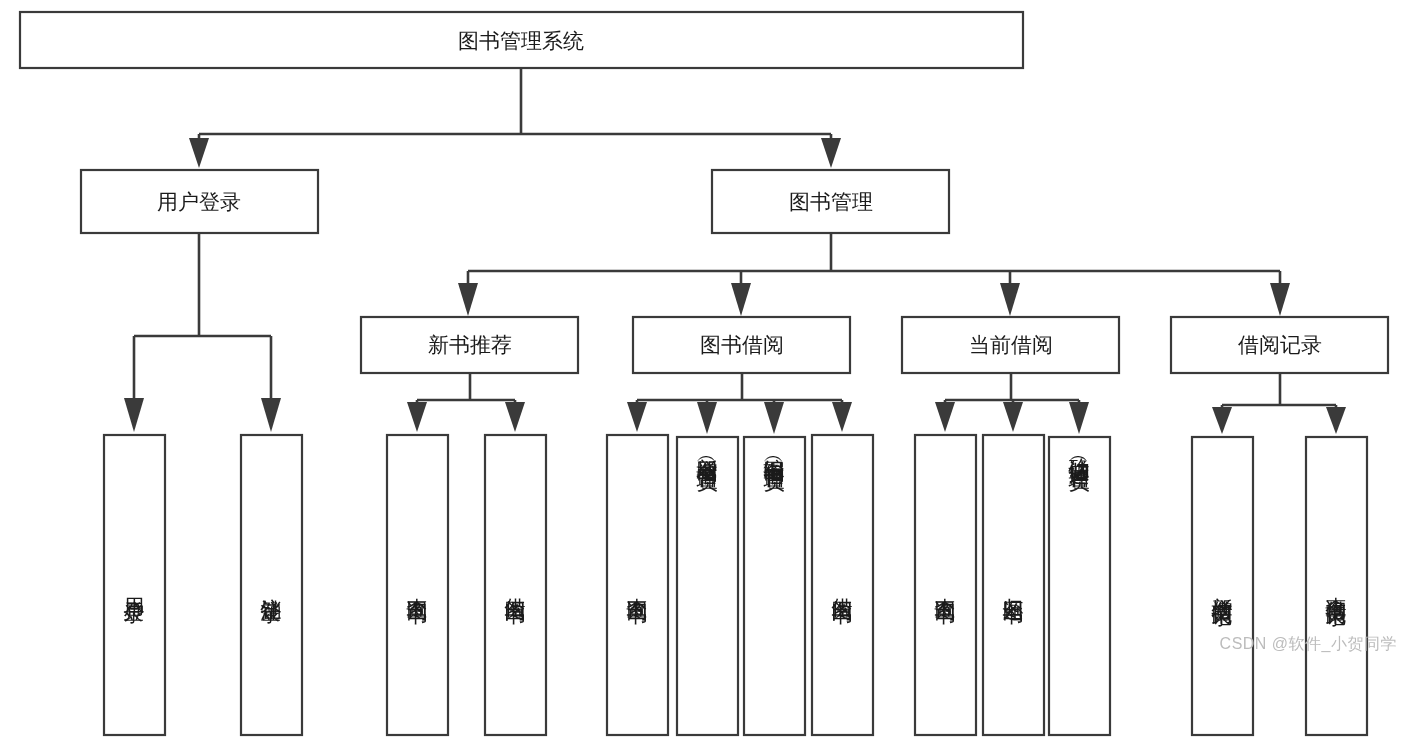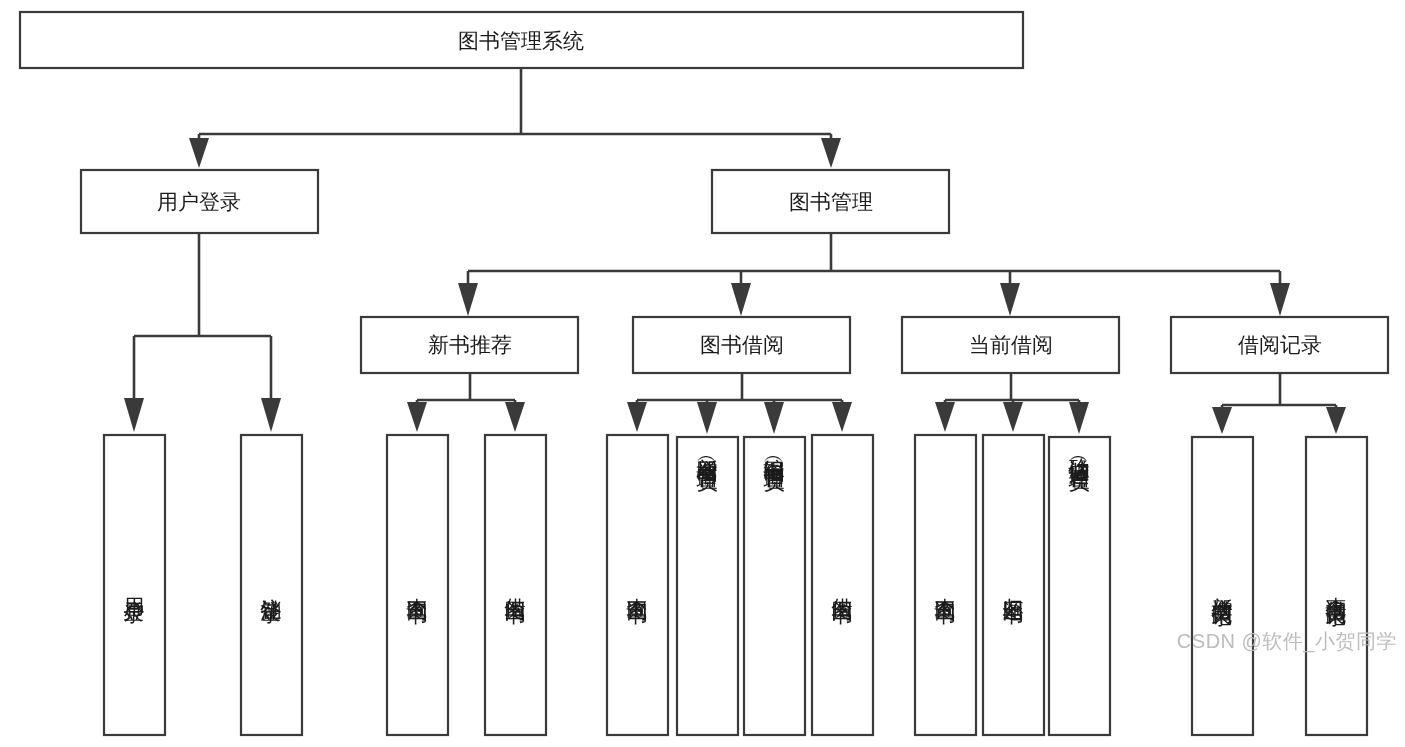--- a/index.html
+++ b/index.html
@@ -69,21 +69,21 @@
   .vlabel-wrap.top-align {
     align-items: flex-start;
     padding-top: 4px;
     box-sizing: border-box;
   }
   .watermark {
     position: absolute;
     right: 8px;
     bottom: 6px;
     font-family: "Liberation Sans", "DejaVu Sans", sans-serif;
-    font-size: 20px;
+    font-size: 16px;
     color: #bcbcbc;
     letter-spacing: 0.5px;
     white-space: nowrap;
   }
 </style>
 </head>
 <body>
 
 <div id="diagram-root">
 

